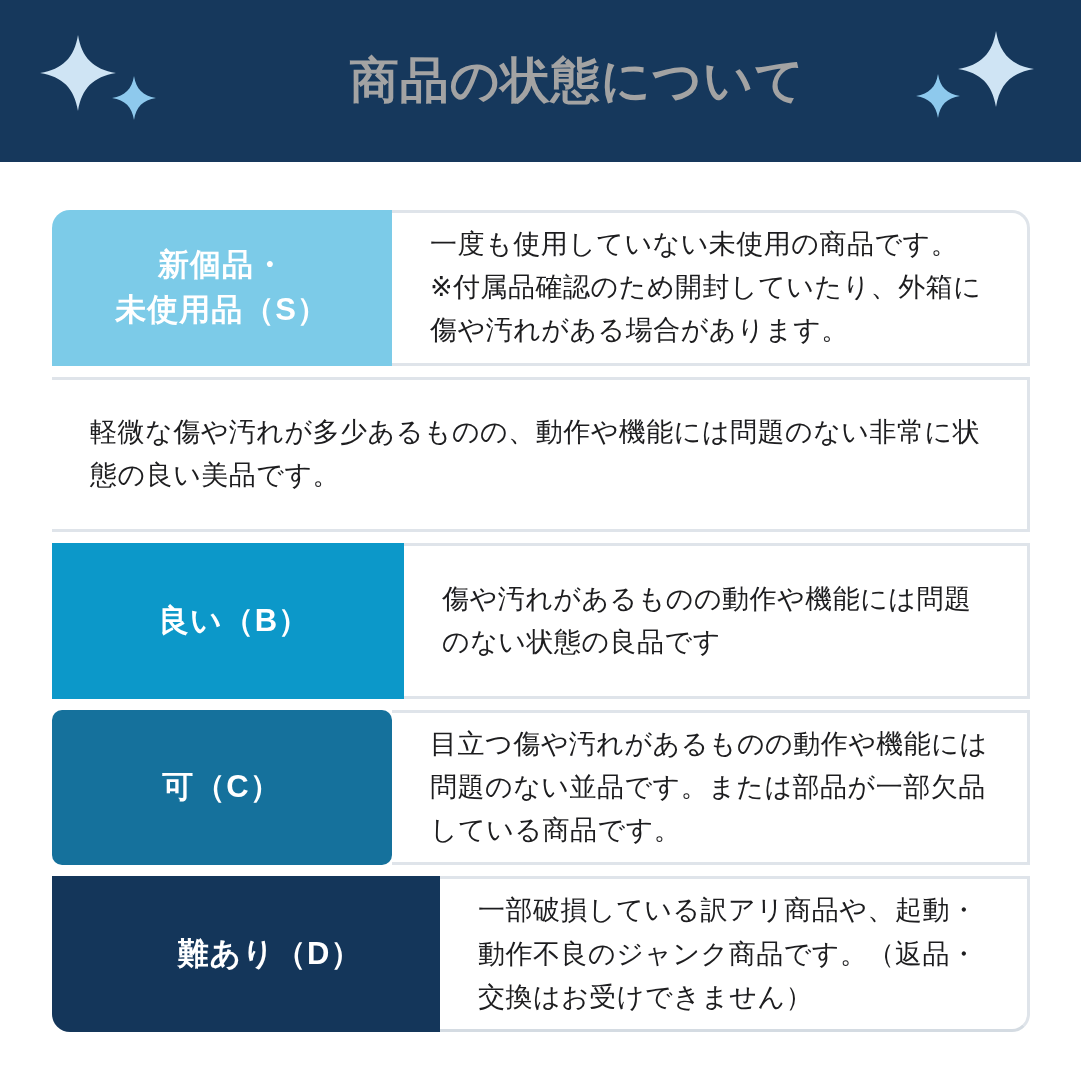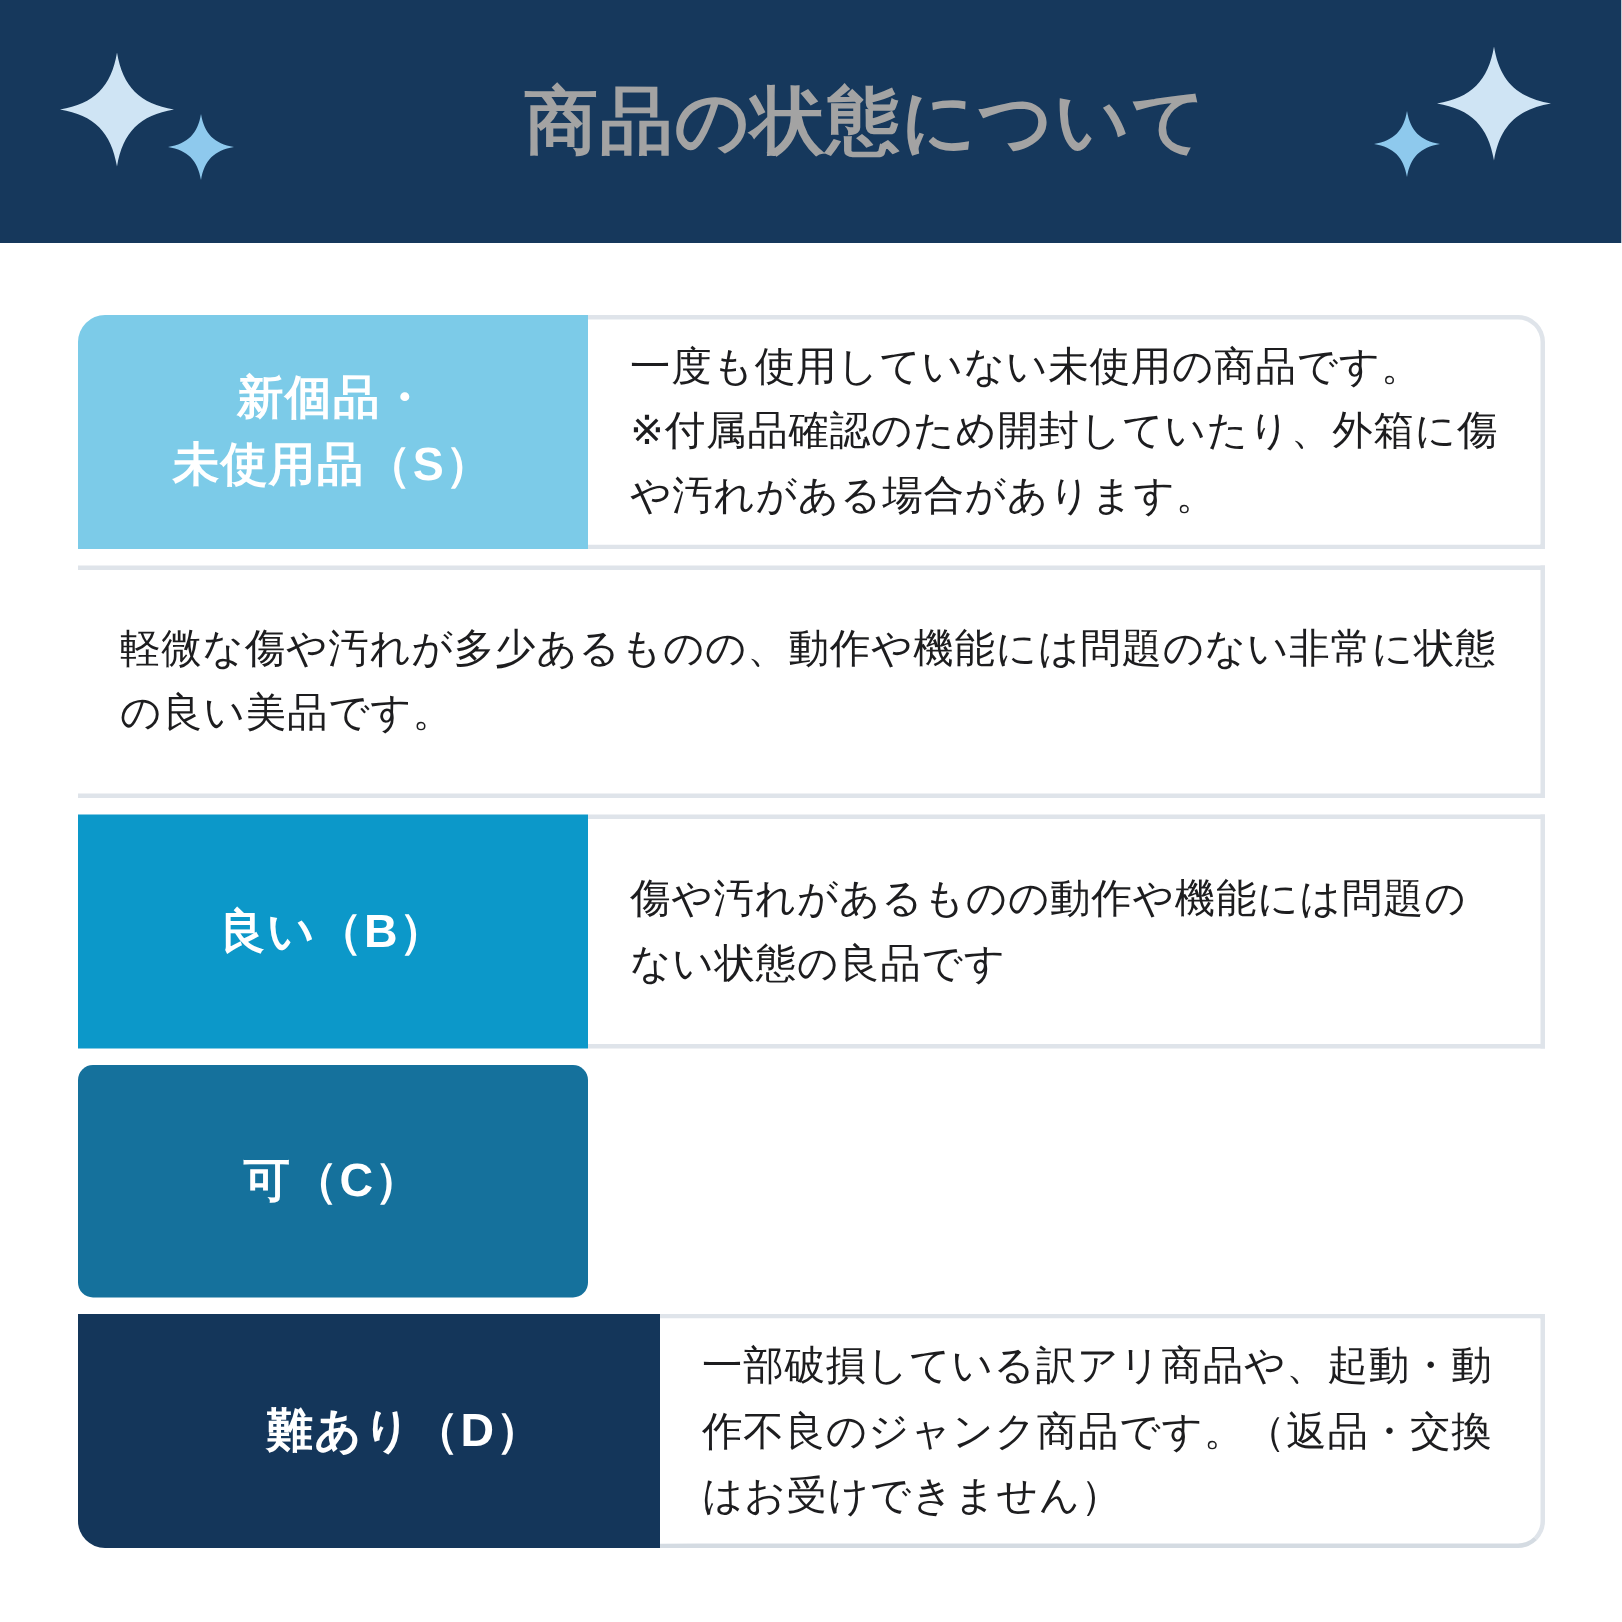--- a/index.html
+++ b/index.html
@@ -37,21 +37,21 @@
     display:flex;align-items:center;justify-content:center;text-align:center;
     color:#ffffff;font-size:31px;font-weight:bold;line-height:1.45;
     white-space:pre-line;letter-spacing:1px;
   }
   .desc-cell{
     flex:1;background:#ffffff;border:3px solid #dfe4ea;border-left:none;
     display:flex;align-items:center;
     padding:10px 26px 10px 28px;box-sizing:border-box;
   }
   .desc-text{
-    margin:0;color:#1d1d1f;font-size:27px;line-height:1.6;
+    margin:10px;color:#1d1d1f;font-size:27px;line-height:1.6;
     white-space:pre-line;letter-spacing:0.5px;
   }
   .cond-row.first .grade-cell{border-top-left-radius:18px;}
   .cond-row.first .desc-cell{border-top-right-radius:18px;}
   .cond-row.last .grade-cell{border-bottom-left-radius:18px;}
   .cond-row.last .desc-cell{border-bottom-right-radius:18px;border-bottom-color:#d4dbe2;}
 </style>
 </head>
 <body>
 
@@ -89,28 +89,31 @@
     </div>
   </div>
 
   <div class="cond-row">
     <div class="desc-cell">
       <p class="desc-text">軽微な傷や汚れが多少あるものの、動作や機能には問題のない非常に状態の良い美品です。</p>
     </div>
   </div>
 
   <div class="cond-row">
-    <div class="grade-cell" style="background: rgb(12, 152, 201);">良い（B）</div>
+    <div class="grade-cell" style="background: rgb(12, 152, 201); padding-left: 12px;">良い（B）</div>
     <div class="desc-cell">
       <p class="desc-text">傷や汚れがあるものの動作や機能には問題のない状態の良品です</p>
     </div>
   </div>
 
   <div class="cond-row">
     <div class="grade-cell" style="background: rgb(21, 113, 156); border-radius: 10px;">可（C）</div>
+    <div class="desc-cell">
+      <p class="desc-text">目立つ傷や汚れがあるものの動作や機能には問題のない並品です。または部品が一部欠品している商品です。</p>
+    </div>
   </div>
 
   <div class="cond-row last">
     <div class="grade-cell" style="background: rgb(20, 54, 90); padding-left: 48px;">難あり（D）</div>
     <div class="desc-cell">
       <p class="desc-text">一部破損している訳アリ商品や、起動・動作不良のジャンク商品です。（返品・交換はお受けできません）</p>
     </div>
   </div>
 </div>
 

